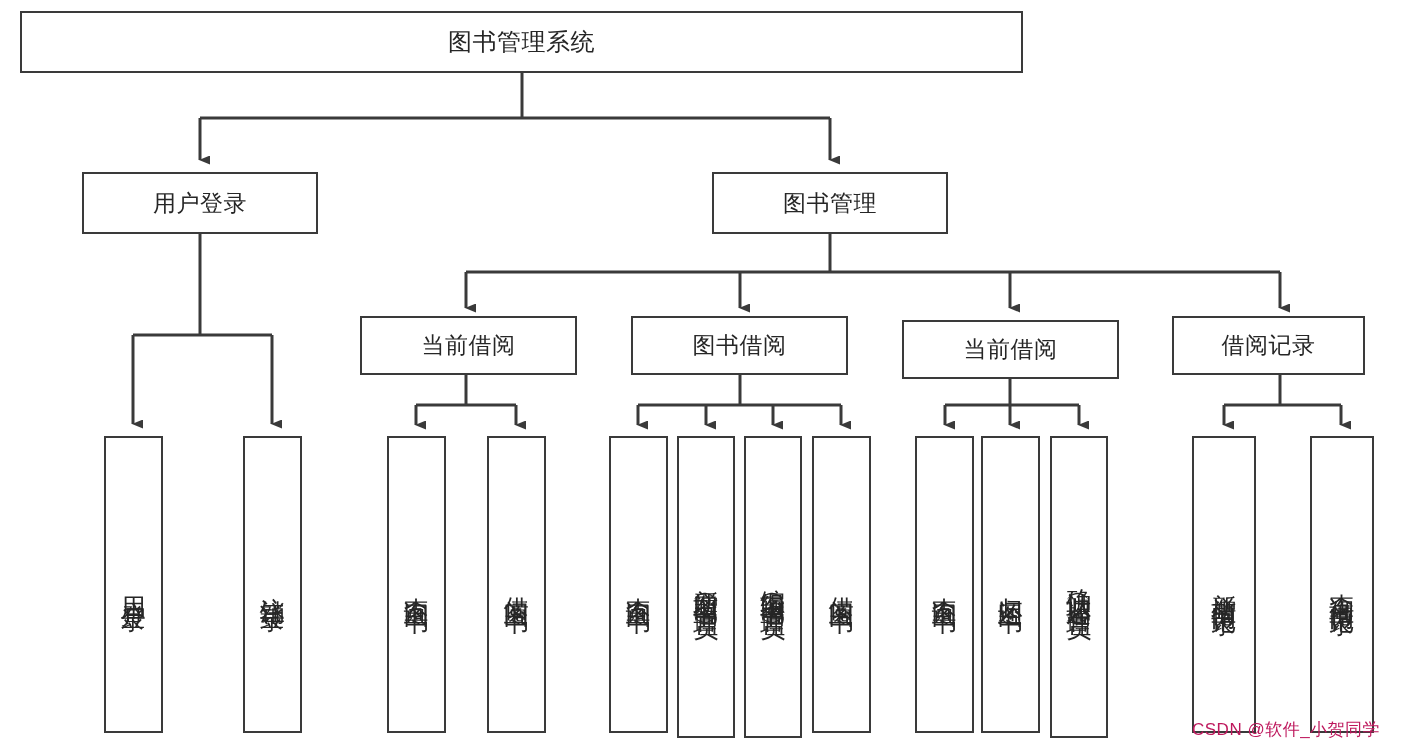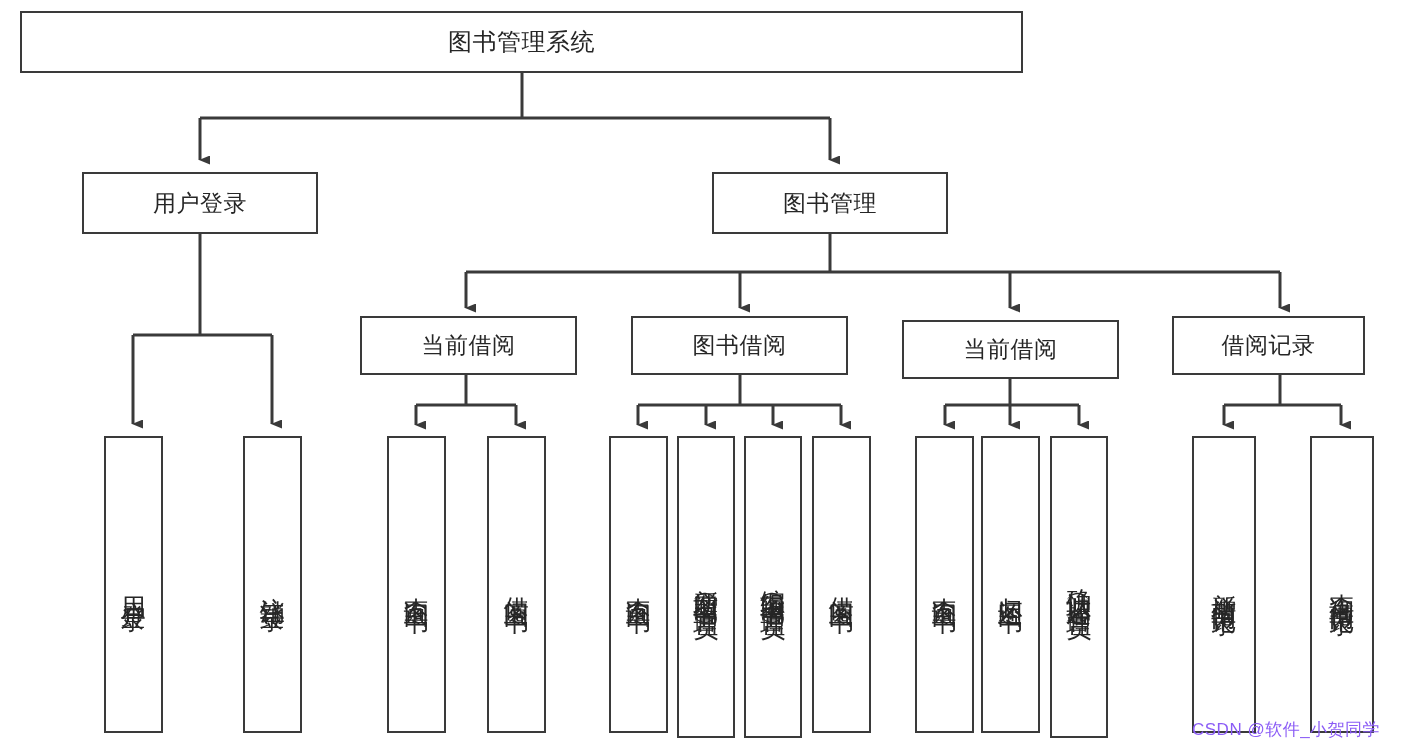--- a/index.html
+++ b/index.html
@@ -54,21 +54,21 @@
   }
   .node-v .vtext {
     writing-mode: vertical-rl;
     text-orientation: upright;
     display: block;
     white-space: nowrap;
   }
   .watermark {
     position: absolute;
     font-size: 17px;
-    color: #8b5cf6;
+    color: #be185d;
     white-space: nowrap;
     letter-spacing: 0.5px;
     pointer-events: none;
   }
 </style>
 </head>
 <body>
 
 <div id="diagram-root">
 

